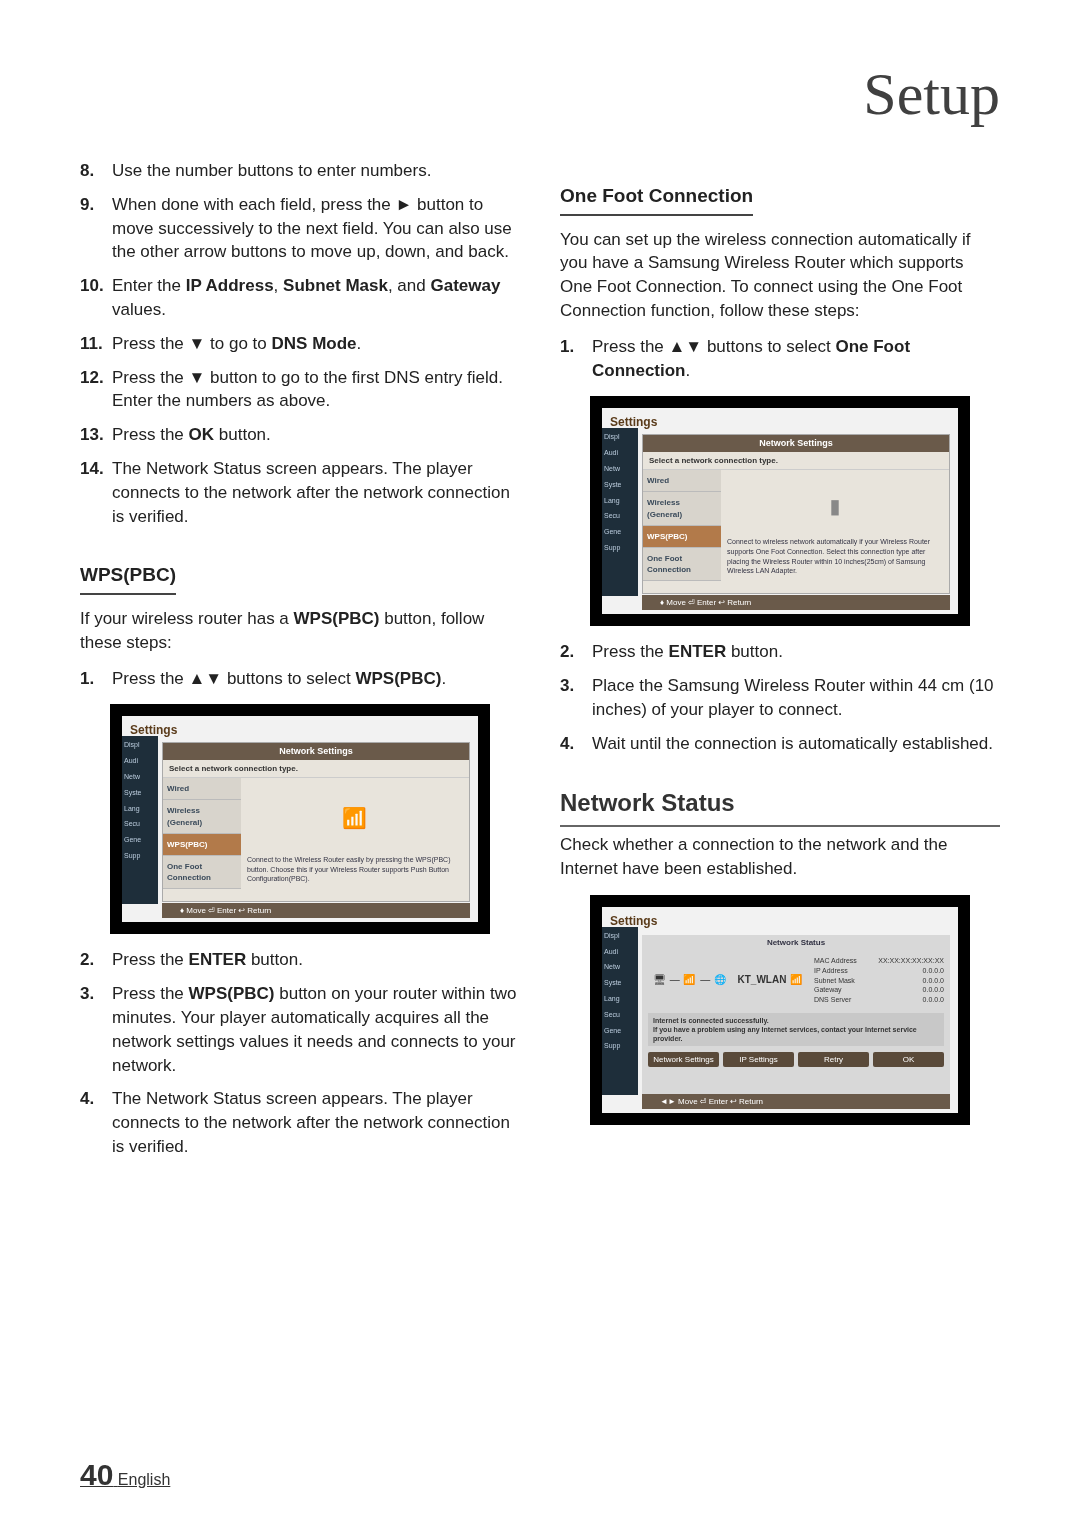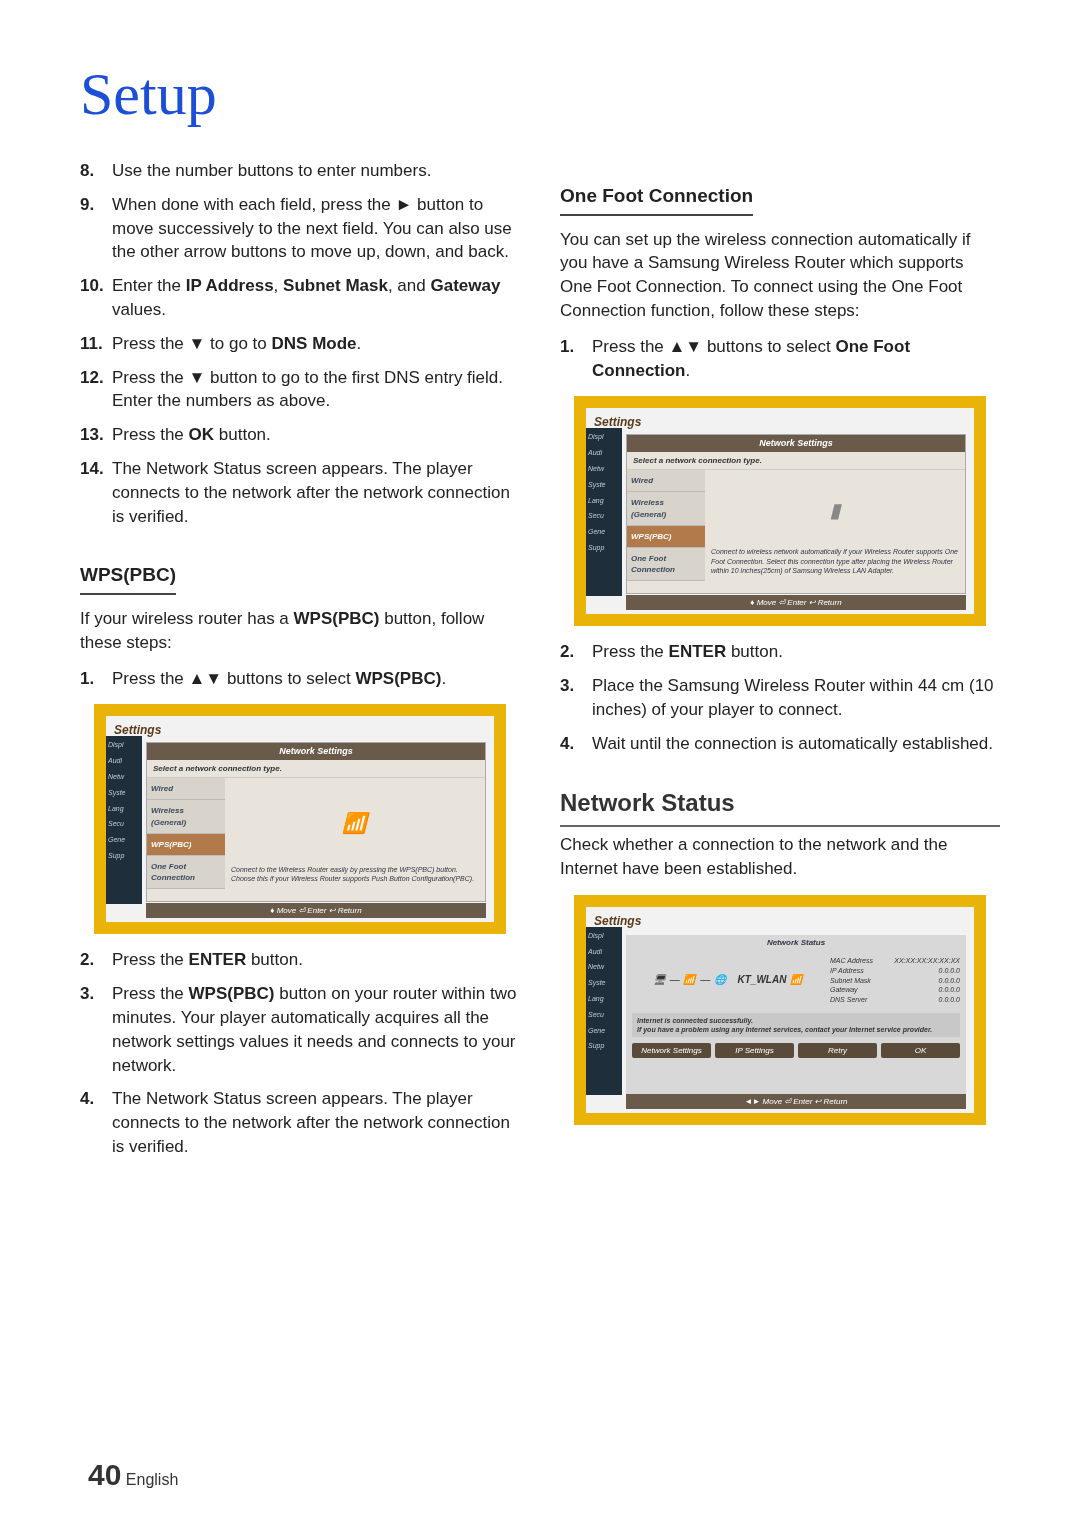--- a/index.html
+++ b/index.html
@@ -16,21 +16,22 @@
     background: #fff;
     box-sizing: border-box;
     padding: 60px 80px 40px 80px;
     position: relative;
   }
   h1.title {
     font-family: Georgia, 'Times New Roman', serif;
     font-weight: 300;
     font-size: 60px;
     margin: 0 0 30px 0;
-    color: #1d4ed8;
+    color: #404040;
+    text-align: right;
   }
   .columns {
     display: flex;
     gap: 40px;
   }
   .col {
     width: 440px;
     font-size: 17px;
     line-height: 1.4;
     color: #222;
@@ -67,27 +68,26 @@
     margin: 30px 0 4px 0;
     border-bottom: 2px solid #666;
     padding-bottom: 6px;
     display: block;
   }
   p { margin: 6px 0 12px 0; }
   b { font-weight: bold; }
 
   
   .tv-frame {
-    width: 412px;
+    width: 380px;
     height: 230px;
     margin: 14px auto 14px auto;
-    background: #eab308;
+    background: #000000;
     padding: 12px;
     box-sizing: border-box;
-    font-style: italic;
   }
   .tv-inner {
     width: 100%;
     height: 100%;
     background: #f2f2f2;
     position: relative;
     font-size: 9px;
     color: #333;
     box-sizing: border-box;
     padding: 6px 8px;
@@ -161,22 +161,22 @@
     justify-content: center;
     font-size: 20px;
     color: #888;
   }
   .dlg-foot {
     position: absolute;
     left: 40px; right: 8px; bottom: 4px;
     background: #6a5a4a;
     color: #fff;
     font-size: 8px;
-    text-align: center;
-    padding: 2px 8px;
+    text-align: left;
+    padding: 2px 18px;
     margin-top: 31px;
   }
 
   
   .ns-body {
     position: absolute;
     left: 40px; right: 8px; top: 28px; bottom: 18px;
     background: #d8d8d8;
     font-size: 8px;
   }
@@ -222,24 +222,25 @@
     flex: 1;
     background: #5a4a3a;
     color: #fff;
     text-align: center;
     padding: 2px 0;
     border-radius: 2px;
   }
 
   .footer {
     position: absolute;
-    left: 88px;
+    left: 80px;
     bottom: 40px;
     font-size: 16px;
     color: #333;
+    text-decoration: underline;
   }
   .footer .pn {
     font-size: 30px;
     font-weight: bold;
     vertical-align: baseline;
   }
 </style>
 </head>
 <body>
 

